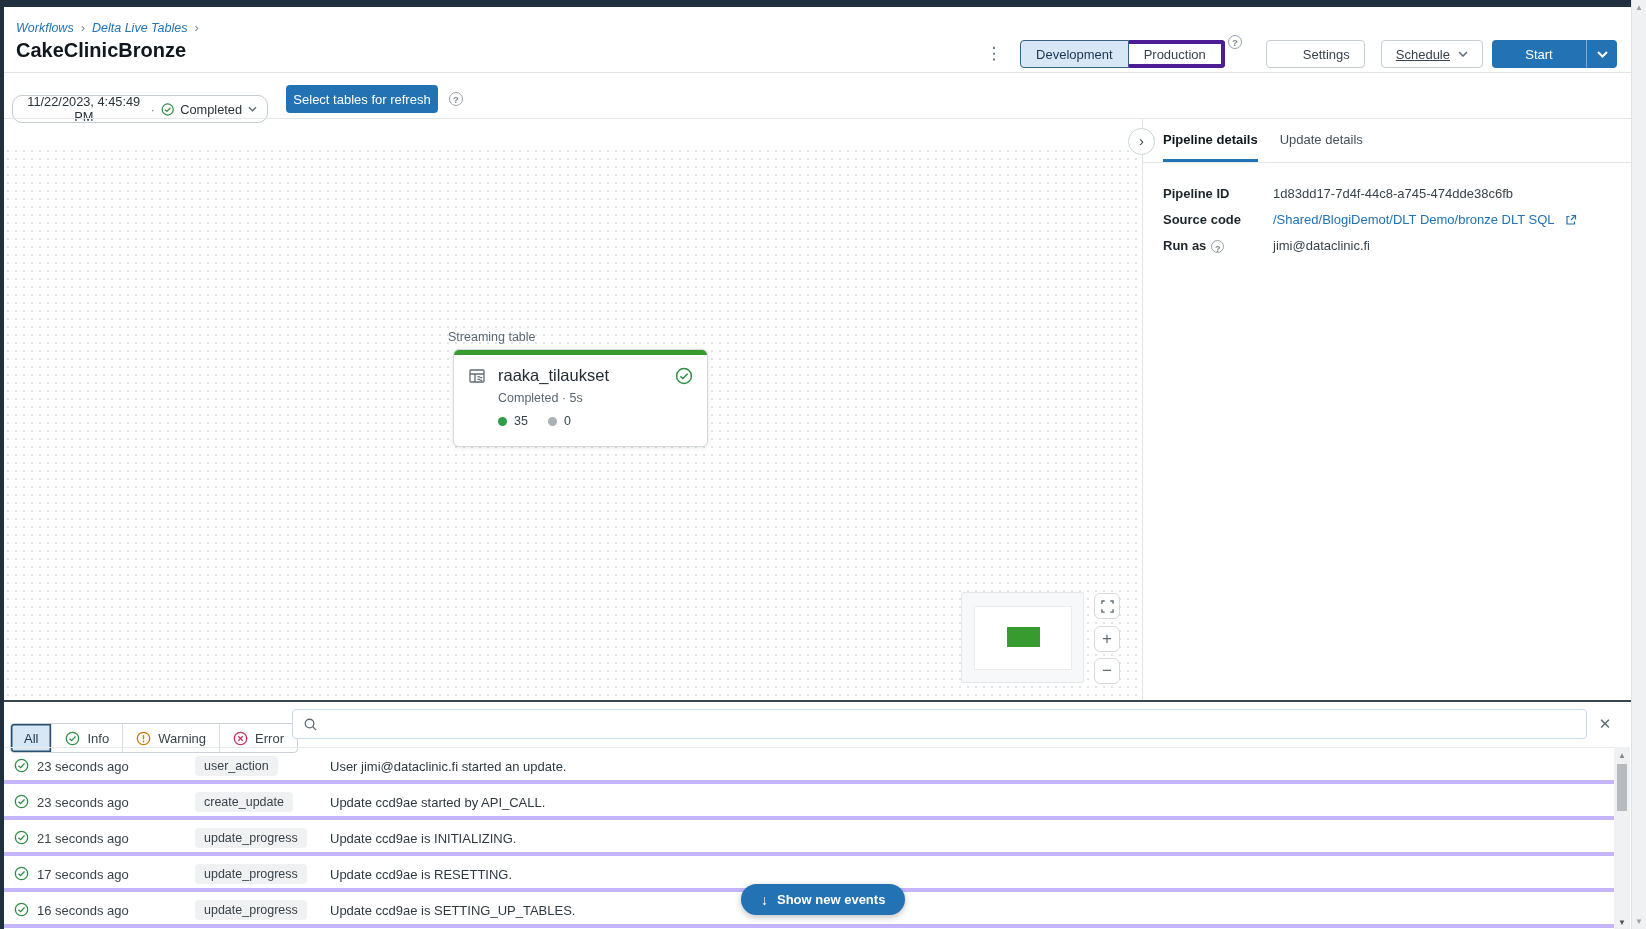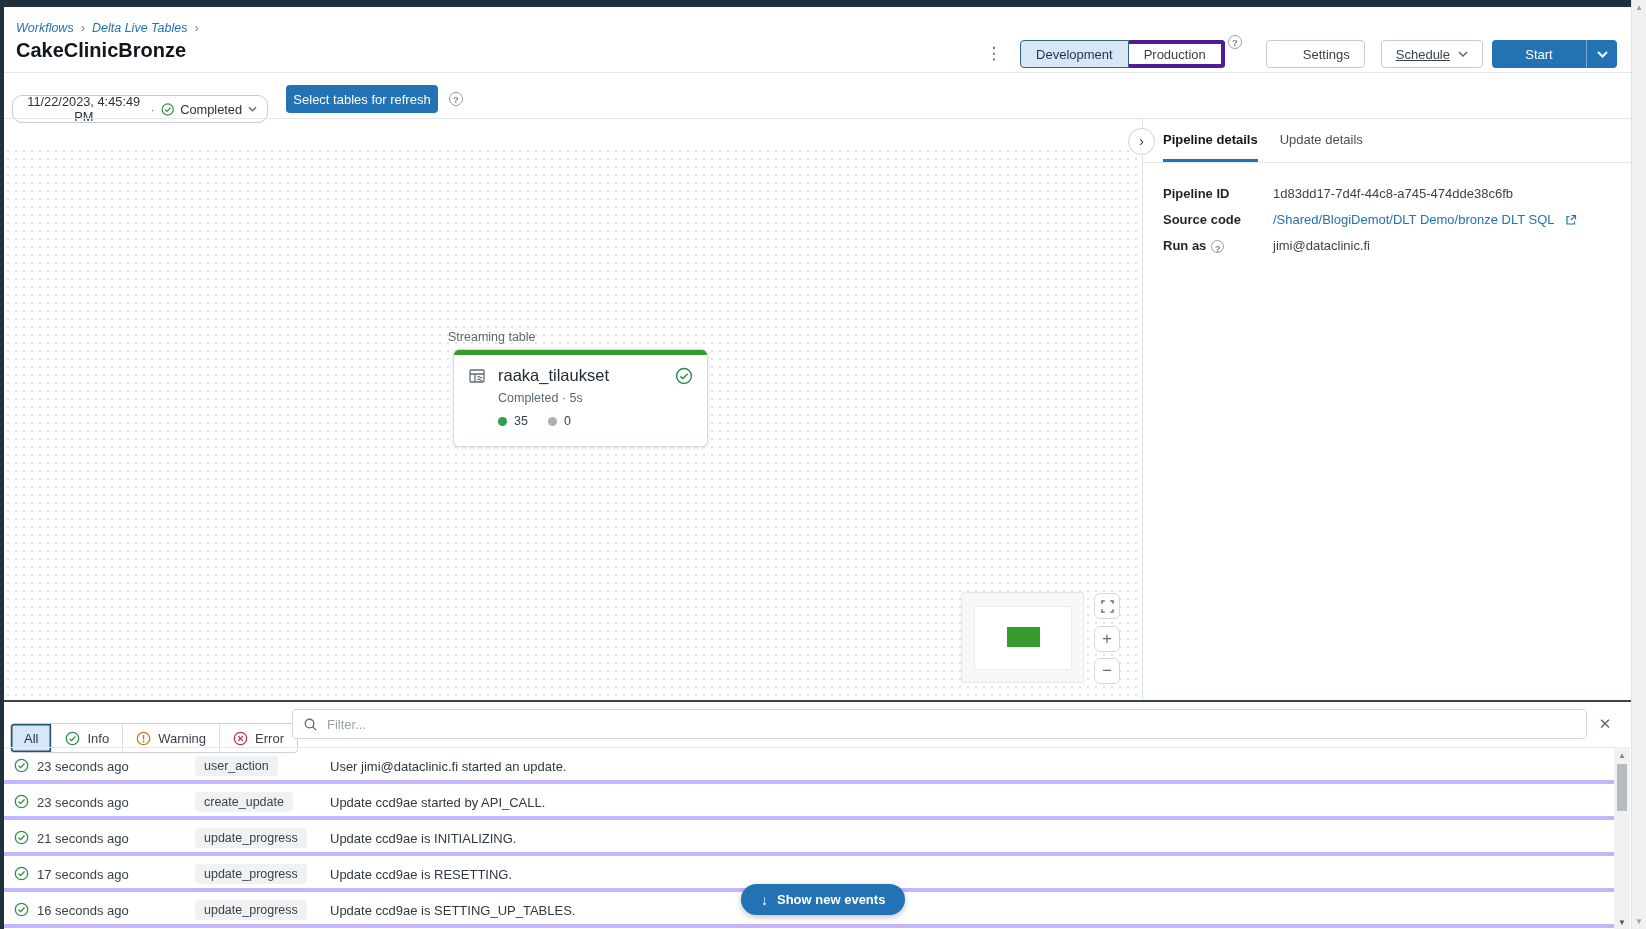--- a/index.html
+++ b/index.html
@@ -287,21 +287,20 @@
               <line x1="10.4" y1="5.6" x2="5.6" y2="10.4" stroke="#c2335c" stroke-width="1.4"></line>
             </svg>
           <span>Error</span>
         </button>
       </div>
       <div class="search-box">
         <svg width="15" height="15" viewBox="0 0 16 16" fill="none" stroke="#5f6b74" stroke-width="1.4">
             <circle cx="7" cy="7" r="4.6"></circle>
             <line x1="10.4" y1="10.4" x2="14" y2="14"></line>
           </svg>
-        <input placeholder="Filter..." style="">
       </div>
       <button class="close-btn">✕</button>
 
       <div class="event-rows">
         <div class="event-row">
           <svg class="ev-check" width="15" height="15" viewBox="0 0 16 16">
               <circle cx="8" cy="8" r="6.6" fill="none" stroke="#2e8e46" stroke-width="1.4"></circle>
               <path d="M4.8 8.3 L7 10.3 L11.2 5.9" fill="none" stroke="#2e8e46" stroke-width="1.4"></path>
             </svg>
           <span class="ev-time">23 seconds ago</span>

